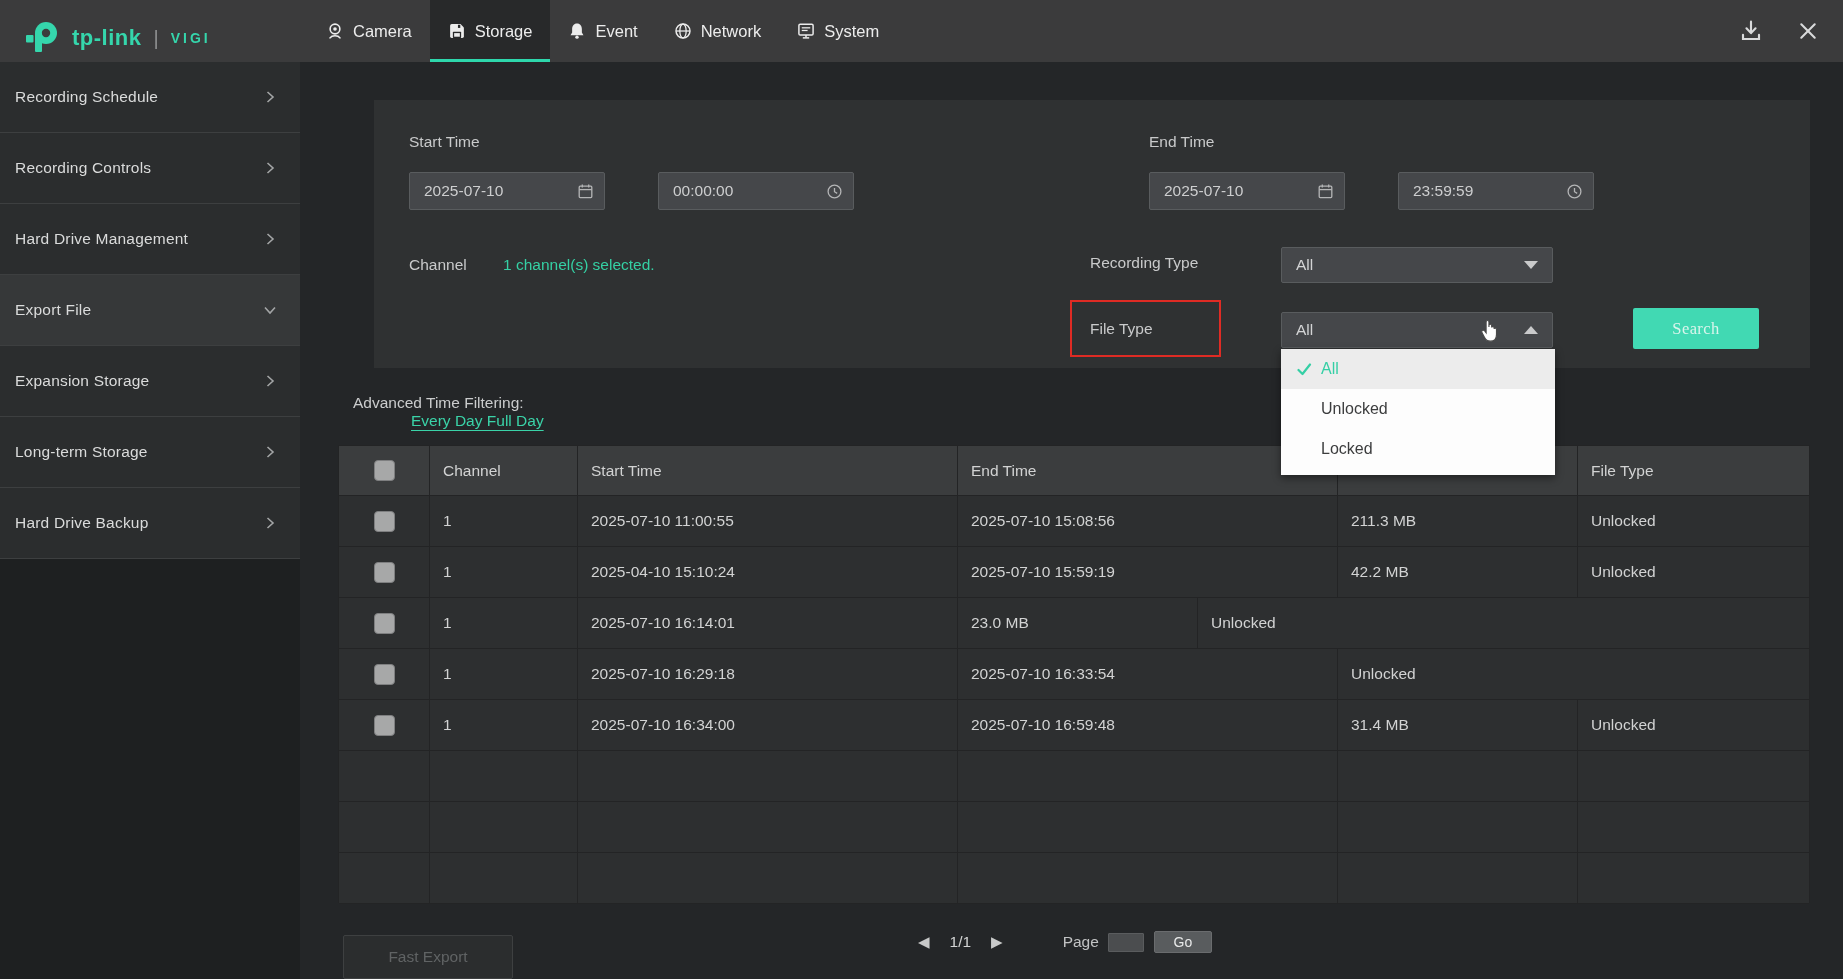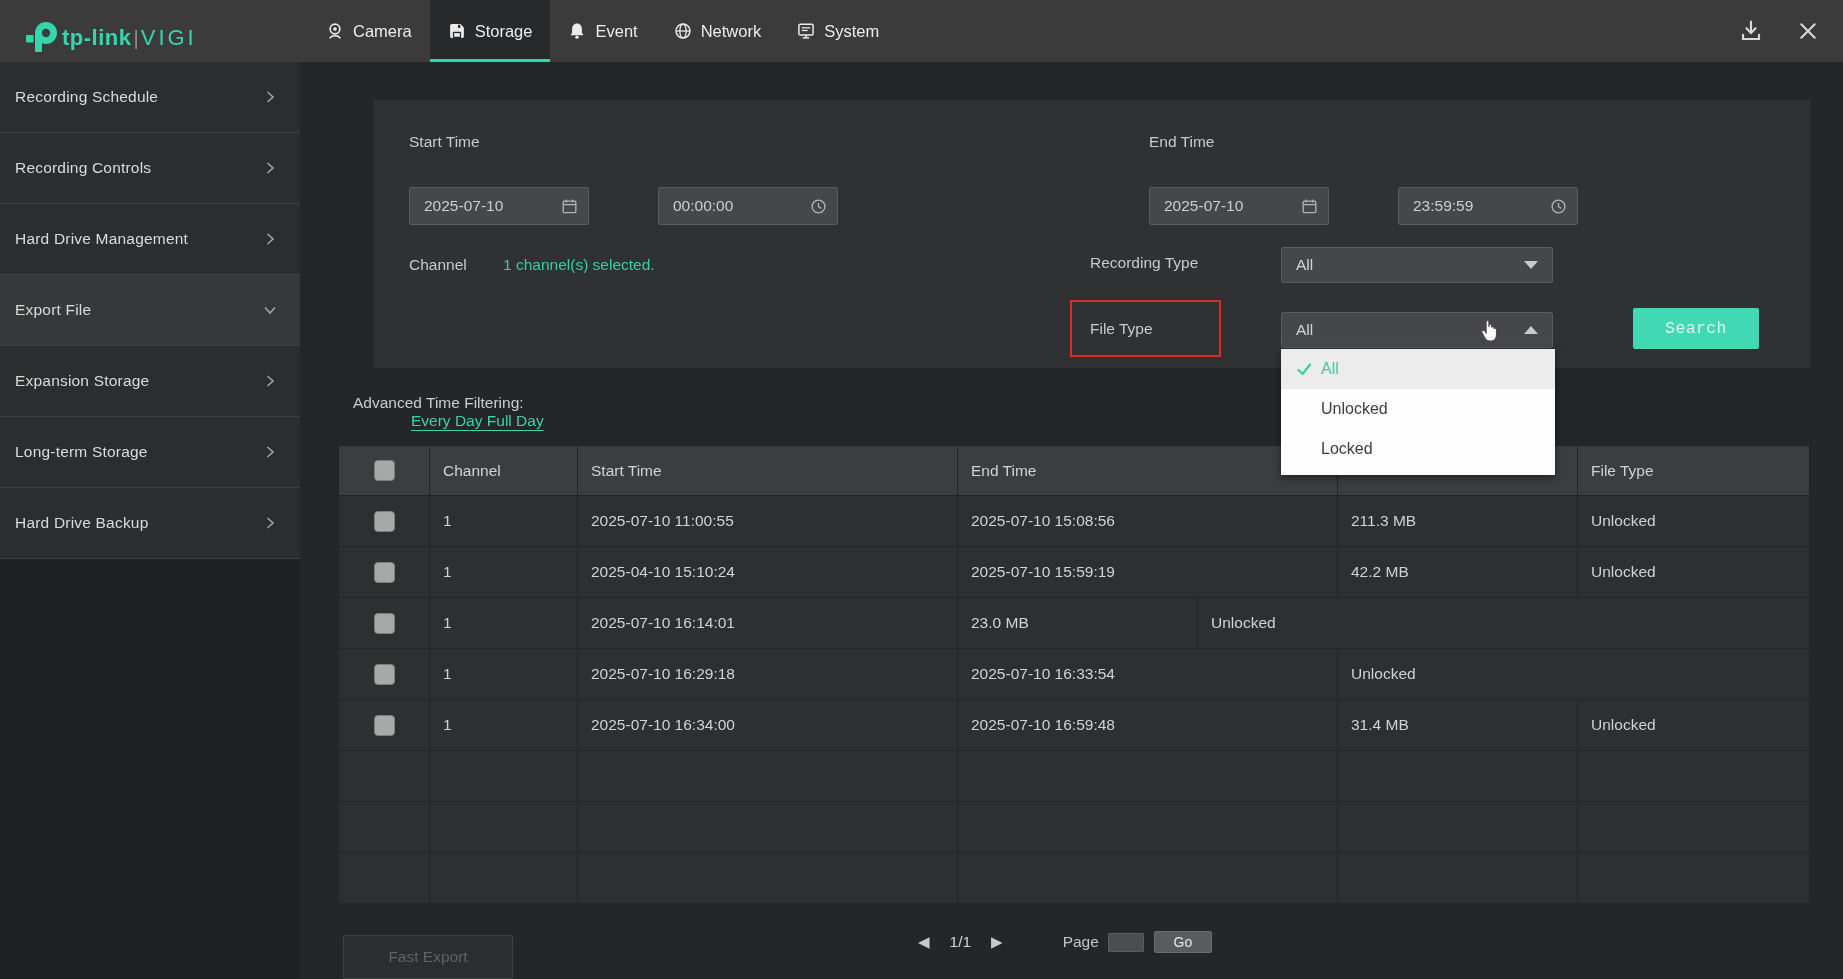--- a/index.html
+++ b/index.html
@@ -2,24 +2,24 @@
 <html><head>
 <meta charset="utf-8">
 <style>
   * { box-sizing: border-box; margin: 0; padding: 0; }
   html,body { width:1843px; height:979px; overflow:hidden; background:#242628;
     font-family:"Liberation Sans","DejaVu Sans",sans-serif; }
   .screen { position:relative; width:1843px; height:979px; background:#242628; }
 
   
   .topbar { position:absolute; left:0; top:0; width:1843px; height:62px; background:#3b3b3c; z-index:60; }
-  .brand { position:absolute; left:22px; top:0; height:76px; display:flex; align-items:center; }
+  .brand { position:absolute; left:22px; top:0; height:76px; display:flex; align-items:center; gap:10px; }
   .brand .word { color:#35d6ac; font-size:22px; font-weight:bold; letter-spacing:.5px; }
   .brand .sep { color:#8f9091; font-size:20px; font-weight:normal; margin:0 2px; }
-  .brand .vigi { color:#35d6ac; font-size:22px; font-weight:normal; letter-spacing:3px; }
+  .brand .vigi { color:#35d6ac; font-size:14px; font-weight:bold; letter-spacing:3px; }
   .tabs { position:absolute; left:308px; top:0; height:46px; display:flex; }
   .tab { height:62px; display:flex; align-items:center; gap:9px; padding:0 18px; color:#ececec;
     font-size:16.5px; cursor:pointer; position:relative; }
   .tab svg { display:block; }
   .tab.active { background:#28292a; }
   .tab.active::after { content:""; position:absolute; left:0; right:0; bottom:0; height:3px; background:#2ed7ac; }
   .winbtns { position:absolute; right:24px; top:0; height:62px; display:flex; align-items:center; gap:34px; color:#d9dadb; }
   .winbtns .wbtn { cursor:pointer; display:flex; }
 
   
@@ -28,36 +28,36 @@
     align-items:center; justify-content:space-between; padding:0 22px 0 15px; cursor:pointer; }
   .side-item.active { background:#363839; }
   .side-label { color:#dadbdb; font-size:15.5px; letter-spacing:.2px; }
   .chev { color:#a3a5a6; display:flex; }
 
   
   .content { position:absolute; left:300px; top:62px; width:1543px; height:917px; }
 
   .filter-panel { position:absolute; left:74px; top:38px; width:1436px; height:268px; background:#2f3132; }
   .flabel { position:absolute; color:#c9cacb; font-size:15.5px; height:18px; line-height:18px; }
-  .finput { position:absolute; width:180px; height:38px; background:#45474a; border:1px solid #595c5e;
-    border-radius:2px; display:flex; align-items:center; padding:0 10px 0 14px;margin-top:15px; }
+  .finput { position:absolute; width:196px; height:38px; background:#45474a; border:1px solid #595c5e;
+    border-radius:2px; display:flex; align-items:center; padding:0 10px 0 14px; }
   .finput input { flex:1; background:transparent; border:none; outline:none; color:#cdcecf; font-size:15.5px;
     font-family:inherit; width:100px; }
   .finput .ficon { color:#b4b5b6; display:flex; }
   .fselect { position:absolute; width:272px; height:36px; background:#45474a; border:1px solid #595c5e;
     border-radius:2px; display:flex; align-items:center; padding:0 14px; cursor:pointer; color:#d3d4d5; font-size:15.5px; }
   .fselect .spacer { flex:1; }
   .tri-down { width:0; height:0; border-left:7px solid transparent; border-right:7px solid transparent;
     border-top:8px solid #c9cacb; }
   .tri-up { width:0; height:0; border-left:7px solid transparent; border-right:7px solid transparent;
     border-bottom:8px solid #c9cacb; }
   .teal-text { color:#35d0a4; font-size:15.5px; }
   .red-box { position:absolute; left:696px; top:200px; width:151px; height:57px; border:2px solid #df2b24; }
   .search-btn { position:absolute; left:1259px; top:208px; width:126px; height:41px; background:#41d9b3;
-    border:none; border-radius:2px; color:#d9f5ec; font-size:16.5px; font-family:Liberation Mono, monospace; letter-spacing:.4px; cursor:pointer; }
+    border:none; border-radius:2px; color:#d9f5ec; font-size:16.5px; font-family:Liberation Serif, serif; letter-spacing:.4px; cursor:pointer; }
 
   .adv-row { position:absolute; left:33px; top:332px; display:flex; align-items:center;flex-direction:column; }
   .adv-label { color:#cbcccd; font-size:15.5px; }
   .adv-link { color:#3ad3a8; font-size:15.5px; margin-left:78px; text-decoration:underline;
     text-underline-offset:4px; cursor:pointer; }
 
   
   .rec-table { position:absolute; left:38px; top:383px; width:1472px; height:458px;
     border:1px solid #232425; border-bottom:none; }
   .trow { display:flex; width:100%; height:51px; background:#2d2f30; border-bottom:1px solid #232425; }

